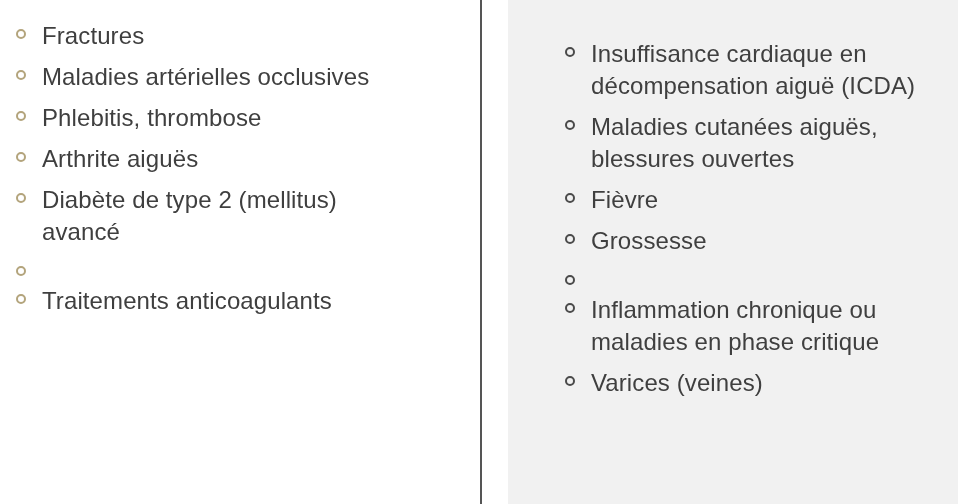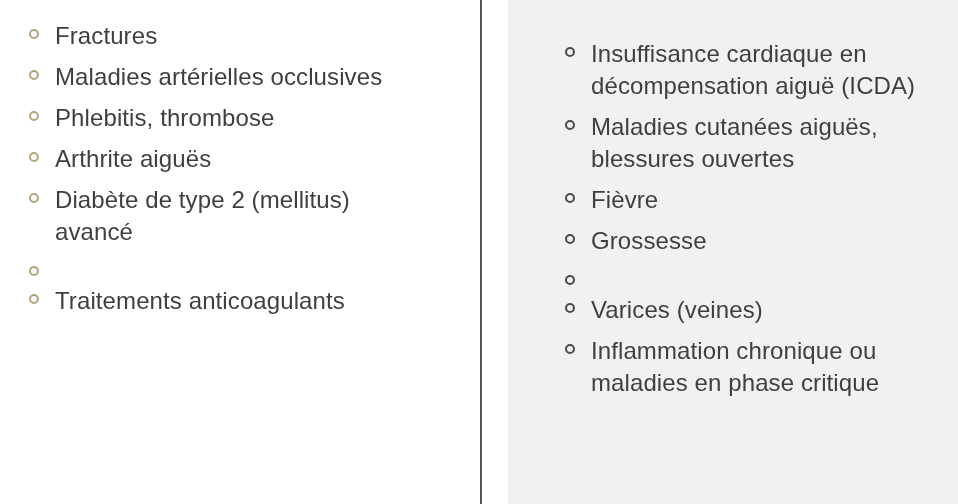--- a/index.html
+++ b/index.html
@@ -12,21 +12,21 @@
   }
   *{box-sizing:border-box;}
   html,body{margin:0;padding:0;width:958px;height:504px;overflow:hidden;}
   body{
     font-family:"Liberation Sans","DejaVu Sans",sans-serif;
     background:#ffffff;
   }
   .slide{position:relative;width:958px;height:504px;background:#ffffff;}
 
   .panel{position:absolute;top:0;height:504px;}
-  .panel-left{left:0;width:476px;background:var(--left-panel-bg);margin-left:13px;}
+  .panel-left{left:0;width:476px;background:var(--left-panel-bg);}
   .divider{
     position:absolute;top:0;left:480px;width:2px;height:504px;
     background:var(--divider-color);
   }
   .panel-right{left:508px;width:450px;background:var(--right-panel-bg);}
 
   ul.bullet-list{list-style:none;margin:0;padding:20px 0 0 0;}
   .panel-right ul.bullet-list{padding-top:38px;margin-left:20px;}
 
   li.item{
@@ -103,22 +103,22 @@
       </li>
       <li class="item">
         <span class="bullet"></span>
         <span class="item-text">Grossesse</span>
       </li>
       <li class="item">
         <span class="bullet"></span>
       </li>
       <li class="item">
         <span class="bullet"></span>
-        <span class="item-text">Varices (veines)</span>
+        <span class="item-text">Inflammation chronique ou maladies en phase critique</span>
       </li>
       <li class="item">
         <span class="bullet"></span>
-        <span class="item-text">Inflammation chronique ou maladies en phase critique</span>
+        <span class="item-text">Varices (veines)</span>
       </li>
     </ul>
   </section>
 
 </div>
 
 </body></html>

